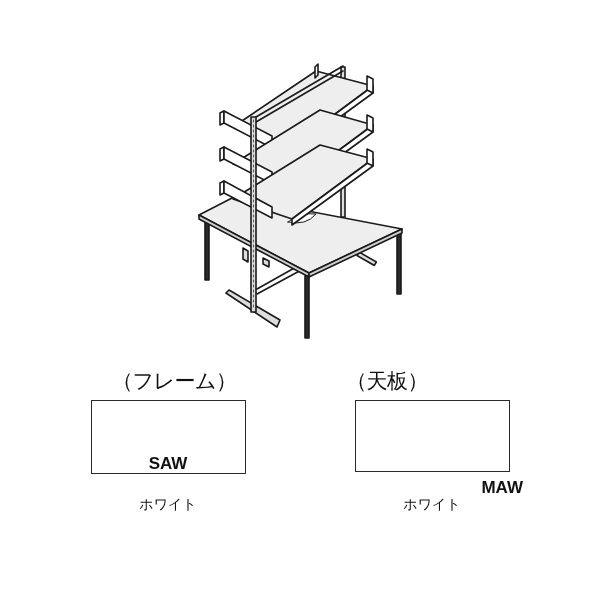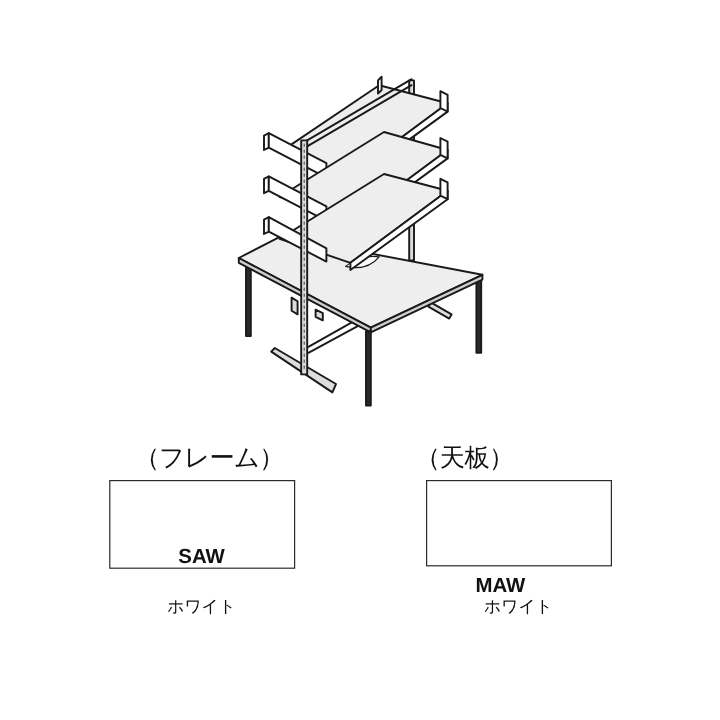--- a/index.html
+++ b/index.html
@@ -7,21 +7,21 @@
          font-family: "Liberation Sans", "DejaVu Sans", sans-serif; color: #111; }
   .illustration { position: absolute; left: 190px; top: 50px; width: 230px; height: 300px; }
   .illustration svg { display: block; }
   .swatch-group { position: absolute; }
   .swatch-heading { position: absolute; font-size: 21px; font-weight: normal; white-space: nowrap;
                     font-family: "DejaVu Sans", sans-serif; letter-spacing: -0.5px; line-height: 1; }
   .swatch-box { position: absolute; background: #ffffff; border: 1.5px solid #2a2a2a; box-sizing: border-box; }
   .swatch-code { position: absolute; font-size: 17px; font-weight: bold; text-align: center; width: 154px;
                  font-family: "Liberation Sans", sans-serif; line-height: 1; }
   .swatch-name { position: absolute; font-size: 14px; text-align: center; width: 154px;
-                 font-family: Liberation Sans, sans-serif; line-height: 1; }
+                 font-family: Liberation Mono, monospace; line-height: 1; }
 </style>
 </head>
 <body>
 
 <div class="illustration">
   <svg width="230" height="300" viewBox="190 50 230 300" xmlns="http://www.w3.org/2000/svg" stroke="#1a1a1a" stroke-width="1.6" stroke-linejoin="round" stroke-linecap="round" fill="none">
 
     <g fill="#333">
       <rect x="359" y="252" width="20" height="4" transform="rotate(30 359 252)" fill="#ddd"></rect>
       <rect x="397" y="232" width="4" height="62" fill="#2a2a2a"></rect>
@@ -82,15 +82,15 @@
 <div class="swatch-group">
   <div class="swatch-heading" style="left:80px; top:371px;margin-left:32px;">（フレーム）</div>
   <div class="swatch-box" style="left:91px; top:400px; width:155px; height:74px;"></div>
   <div class="swatch-code" style="left:91px; top:455px;">SAW</div>
   <div class="swatch-name" style="left:91px; top:498px;">ホワイト</div>
 </div>
 
 <div class="swatch-group">
   <div class="swatch-heading" style="left:346px; top:371px;">（天板）</div>
   <div class="swatch-box" style="left:355px; top:400px; width:155px; height:72px;"></div>
-  <div class="swatch-code" style="left:340px; top:479px;">MAW</div>
+  <div class="swatch-code" style="left:369px; top:479px;text-align:right;">MAW</div>
   <div class="swatch-name" style="left:355px; top:498px;">ホワイト</div>
 </div>
 
 </body></html>

